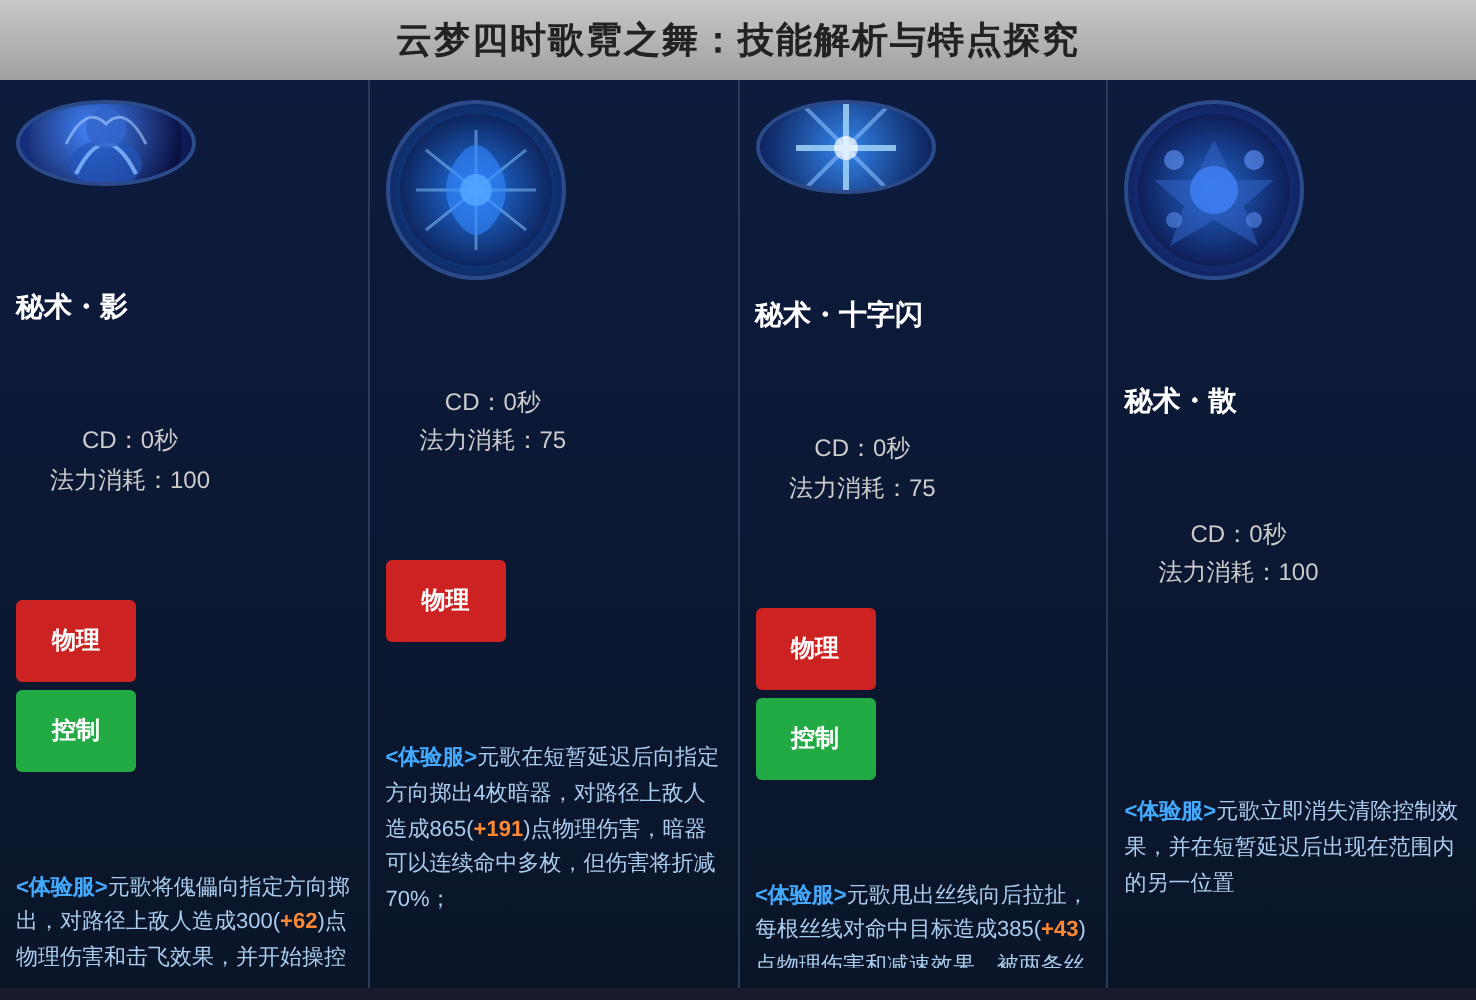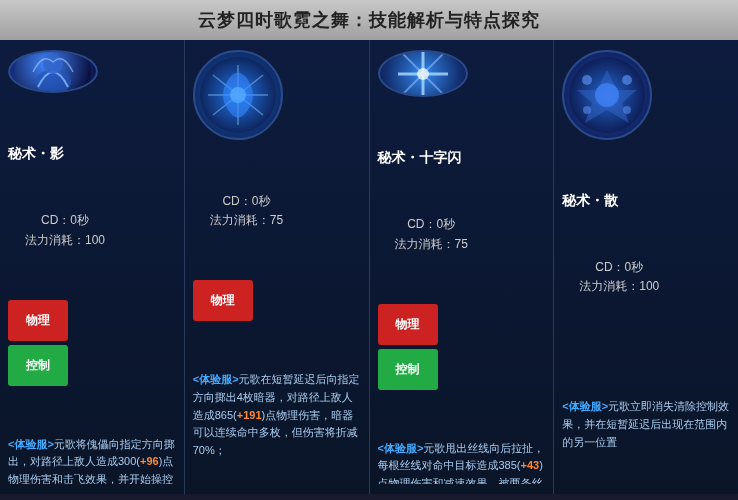--- a/index.html
+++ b/index.html
@@ -146,21 +146,21 @@
     <path d="M20,40 Q30,20 40,30 Q50,20 60,40" stroke="#aaccff" stroke-width="1.5" fill="none" opacity="0.6"></path>
   </svg>
         </div>
       </div>
       <div class="skill-name">秘术・影</div>
       <div class="skill-cd">CD：0秒<br>法力消耗：100</div>
       <div class="badge-row">
         <div class="badge badge-red">物理</div>
         <div class="badge badge-green">控制</div>
       </div>
-      <div class="skill-desc"><span class="highlight-blue">&lt;体验服&gt;</span>元歌将傀儡向指定方向掷出，对路径上敌人造成300(<span class="highlight-orange">+96</span>)点物理伤害和击飞效果，并开始操控傀儡，傀儡会模仿一个敌方英雄直到攻击或者受到攻击；傀儡位于元歌900范围内时元歌会</div>
+      <div class="skill-desc"><span class="highlight-blue">&lt;体验服&gt;</span>元歌将傀儡向指定方向掷出，对路径上敌人造成300(<span class="highlight-orange">+62</span>)点物理伤害和击飞效果，并开始操控傀儡，傀儡会模仿一个敌方英雄直到攻击或者受到攻击；傀儡位于元歌900范围内时元歌会</div>
     </div>
     <div class="skill-col">
       <div class="skill-icon paper">
         <div class="icon-inner">
           <svg width="80" height="80" viewBox="0 0 80 80">
     <defs>
       <radialGradient id="pg1" cx="50%" cy="50%" r="60%">
         <stop offset="0%" stop-color="#2277ee" stop-opacity="0.9"></stop>
         <stop offset="100%" stop-color="#0a1540" stop-opacity="1"></stop>
       </radialGradient>

